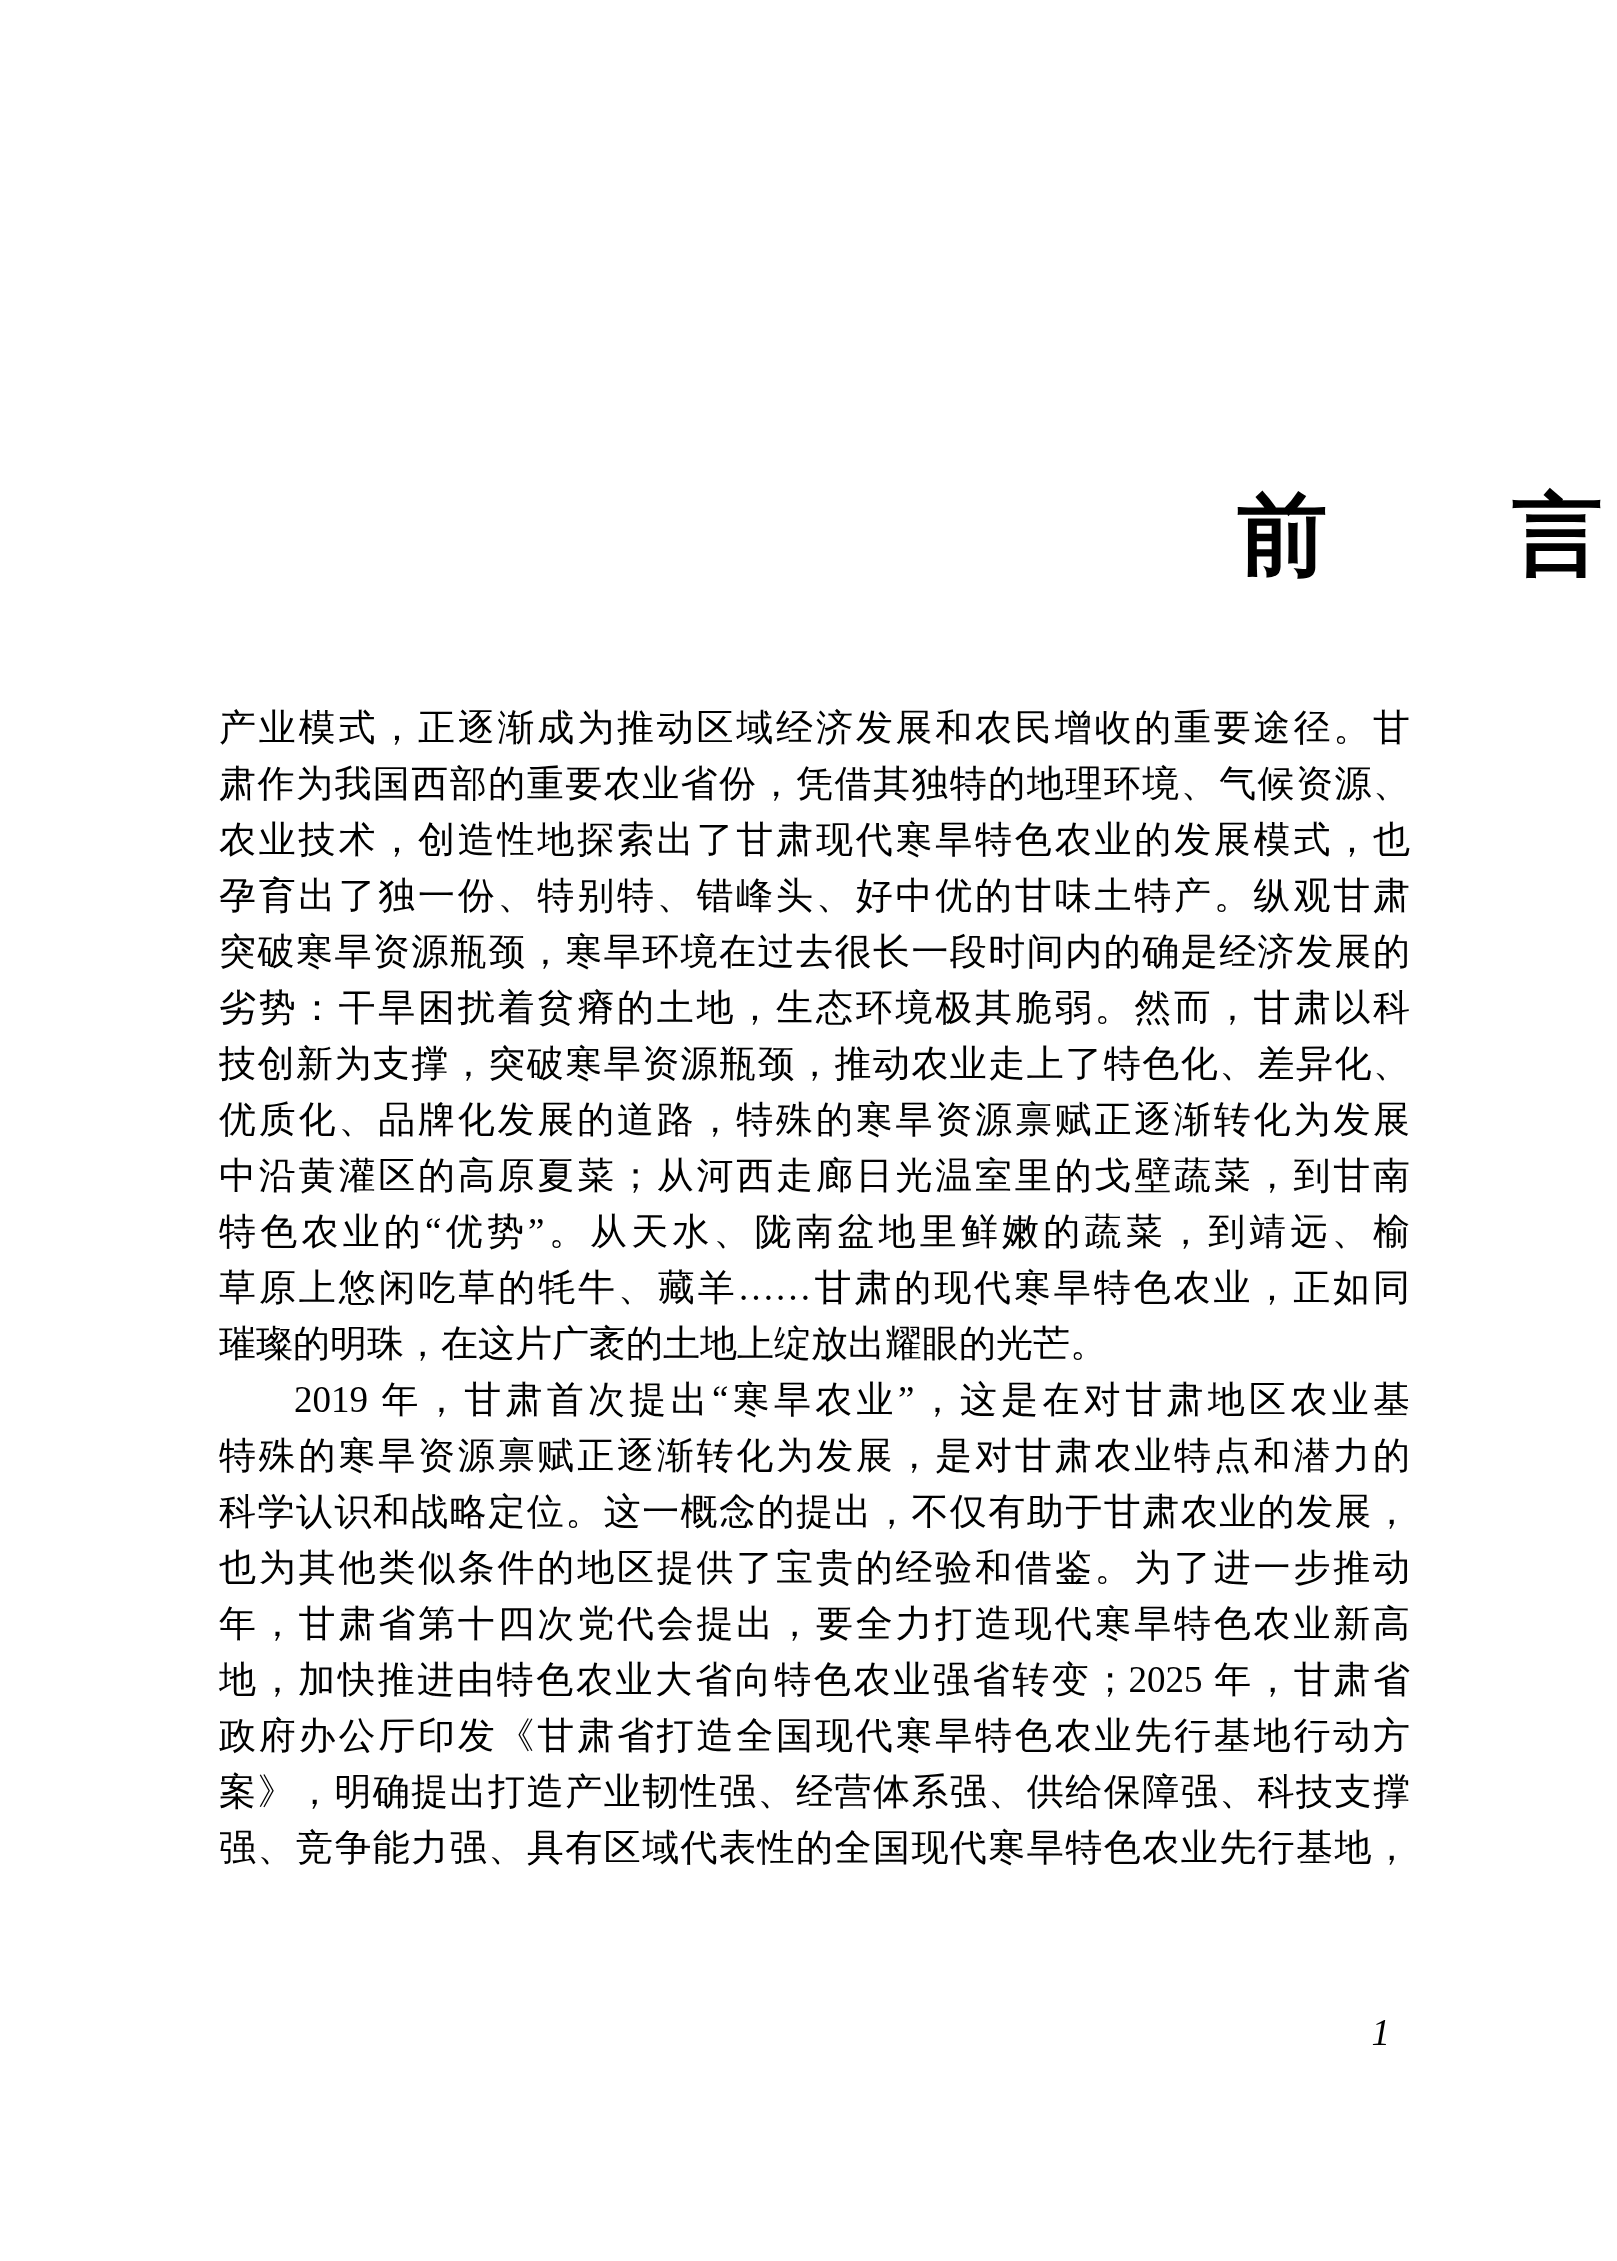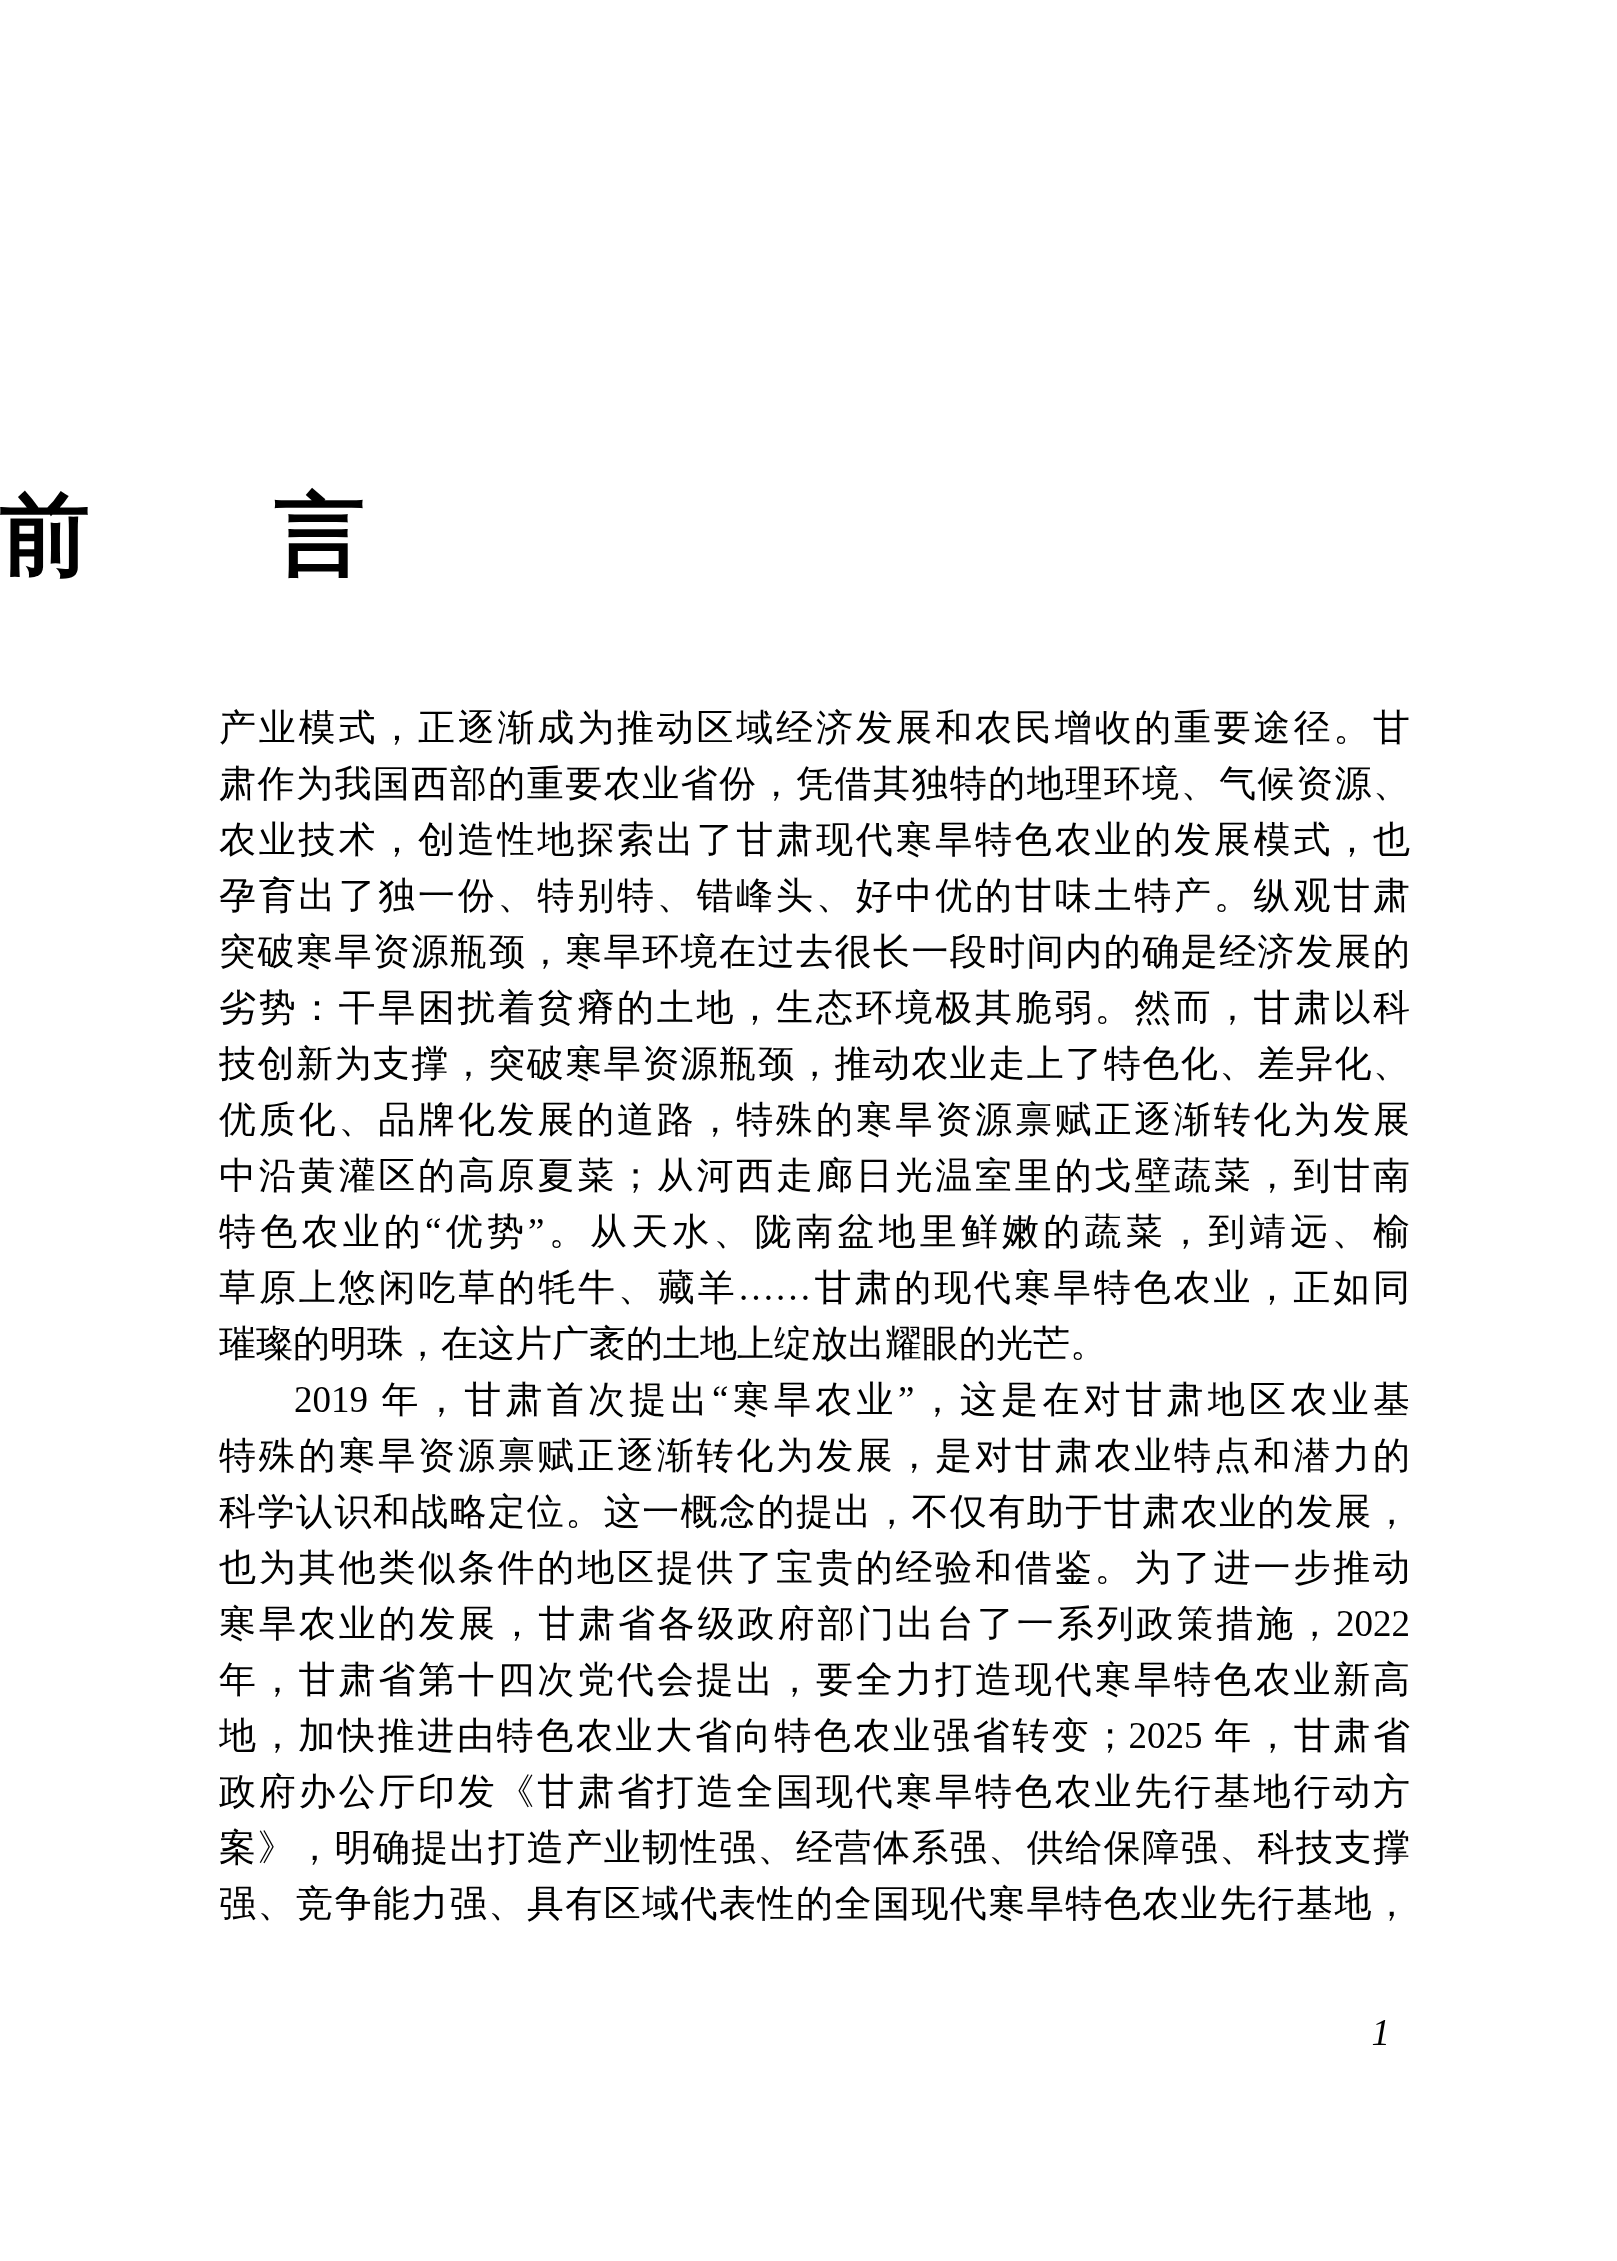--- a/index.html
+++ b/index.html
@@ -13,21 +13,21 @@
     height: 2261px;
     background: #ffffff;
     color: #000000;
     overflow: hidden;
   }
   .doc-title {
     position: absolute;
     top: 472px;
     left: 0;
     width: 1604px;
-    text-align: left;
+    text-align: right;
     font-family: "DejaVu Sans", "Liberation Sans", sans-serif;
     font-weight: bold;
     font-size: 90px;
     line-height: 125px;
     letter-spacing: 1.6px;
     white-space: pre;
   }
   .doc-body {
     position: absolute;
     left: 219px;
@@ -86,21 +86,20 @@
         <div class="text-line">中沿黄灌区的高原夏菜；从河西走廊日光温室里的戈壁蔬菜，到甘南</div>
         <div class="text-line">特色农业的“优势”。从天水、陇南盆地里鲜嫩的蔬菜，到靖远、榆</div>
         <div class="text-line">草原上悠闲吃草的牦牛、藏羊……甘肃的现代寒旱特色农业，正如同</div>
         <div class="text-line no-justify-last">璀璨的明珠，在这片广袤的土地上绽放出耀眼的光芒。</div>
       </div>
       <div class="paragraph">
         <div class="text-line indent">2019 年，甘肃首次提出“寒旱农业”，这是在对甘肃地区农业基</div>
         <div class="text-line">特殊的寒旱资源禀赋正逐渐转化为发展，是对甘肃农业特点和潜力的</div>
         <div class="text-line">科学认识和战略定位。这一概念的提出，不仅有助于甘肃农业的发展，</div>
         <div class="text-line">也为其他类似条件的地区提供了宝贵的经验和借鉴。为了进一步推动</div>
-        <div class="text-line">寒旱农业的发展，甘肃省各级政府部门出台了一系列政策措施，2022</div>
         <div class="text-line">年，甘肃省第十四次党代会提出，要全力打造现代寒旱特色农业新高</div>
         <div class="text-line">地，加快推进由特色农业大省向特色农业强省转变；2025 年，甘肃省</div>
         <div class="text-line">政府办公厅印发《甘肃省打造全国现代寒旱特色农业先行基地行动方</div>
         <div class="text-line">案》，明确提出打造产业韧性强、经营体系强、供给保障强、科技支撑</div>
         <div class="text-line">强、竞争能力强、具有区域代表性的全国现代寒旱特色农业先行基地，</div>
       </div>
     </div>
 
   <div class="page-number">1</div>
 </div>

